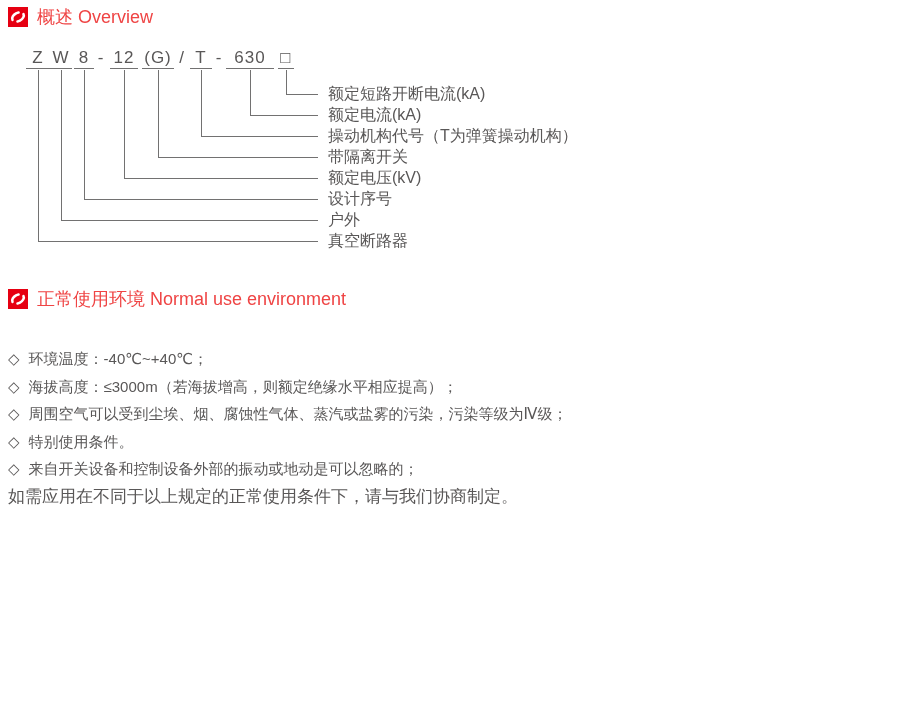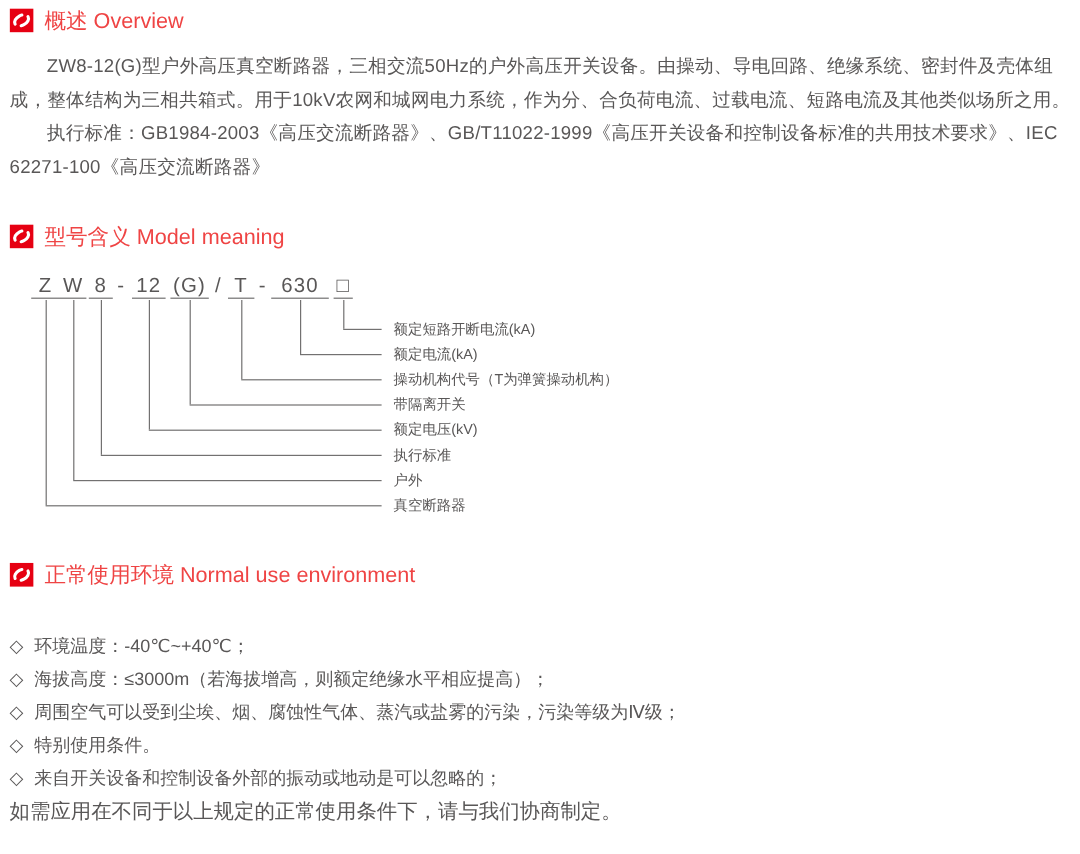--- a/index.html
+++ b/index.html
@@ -18,50 +18,39 @@
   .overview-text p { text-indent:2em; }
 
   .h2 { margin-top:31px; }
   .h3 { margin-top:28px; }
 
   .diagram { position:relative; height:212px; margin-top:18px; font-size:17px; color:#595757; }
   .tok { position:absolute; top:0; height:22px; line-height:22px; text-align:center; letter-spacing:1px; }
   .fld { border-bottom:1px solid #727171; }
   .vl { position:absolute; width:1px; background:#727171; }
   .hl { position:absolute; height:1px; background:#727171; }
-  .dlabel { position:absolute; left:320px; font-size:12px; line-height:20px; white-space:nowrap; }
+  .dlabel { position:absolute; left:320px; font-size:16px; line-height:20px; white-space:nowrap; }
 
   .env-list { margin-top:34px; font-size:15px; line-height:27.5px; }
   .env-item .bullet { margin-right:9px; }
   .env-note { font-size:17px; line-height:27.5px; }
 </style>
 </head>
 <body>
 
 <div class="page">
 
   <div class="sec-head">
     <svg class="mark" viewBox="0 0 20 20">
       <rect width="20" height="20" fill="#e60012"></rect>
       <ellipse cx="10" cy="10" rx="6.2" ry="4.1" transform="rotate(-28 10 10)" fill="none" stroke="#ffffff" stroke-width="2.6" stroke-dasharray="10.5 5.5" stroke-linecap="round"></ellipse>
     </svg>
     <span>概述 Overview</span>
   </div>
-  <div class="overview-text">
-    <p>ZW8-12(G)型户外高压真空断路器，三相交流50Hz的户外高压开关设备。由操动、导电回路、绝缘系统、密封件及壳体组成，整体结构为三相共箱式。用于10kV农网和城网电力系统，作为分、合负荷电流、过载电流、短路电流及其他类似场所之用。</p>
-    <p>执行标准：GB1984-2003《高压交流断路器》、GB/T11022-1999《高压开关设备和控制设备标准的共用技术要求》、IEC 62271-100《高压交流断路器》</p>
-  </div>
 
-  <div class="sec-head h2">
-    <svg class="mark" viewBox="0 0 20 20">
-      <rect width="20" height="20" fill="#e60012"></rect>
-      <ellipse cx="10" cy="10" rx="6.2" ry="4.1" transform="rotate(-28 10 10)" fill="none" stroke="#ffffff" stroke-width="2.6" stroke-dasharray="10.5 5.5" stroke-linecap="round"></ellipse>
-    </svg>
-    <span>型号含义 Model meaning</span>
-  </div>
 
   <div class="diagram">
 
     <span class="tok fld" style="left:18px;width:24px">Z</span>
     <span class="tok fld" style="left:42px;width:22px">W</span>
     <span class="tok fld" style="left:66px;width:20px">8</span>
     <span class="tok" style="left:86px;width:14px">-</span>
     <span class="tok fld" style="left:102px;width:28px">12</span>
     <span class="tok fld" style="left:134px;width:32px">(G)</span>
     <span class="tok" style="left:168px;width:12px">/</span>
@@ -86,21 +75,21 @@
     <i class="hl" style="top:131px;left:116px;width:194px"></i>
     <i class="hl" style="top:152px;left:76px;width:234px"></i>
     <i class="hl" style="top:173px;left:53px;width:257px"></i>
     <i class="hl" style="top:194px;left:30px;width:280px"></i>
 
     <span class="dlabel" style="top:37px">额定短路开断电流(kA)</span>
     <span class="dlabel" style="top:58px">额定电流(kA)</span>
     <span class="dlabel" style="top:79px">操动机构代号（T为弹簧操动机构）</span>
     <span class="dlabel" style="top:100px">带隔离开关</span>
     <span class="dlabel" style="top:121px">额定电压(kV)</span>
-    <span class="dlabel" style="top:142px">执行标准</span>
+    <span class="dlabel" style="top:142px">设计序号</span>
     <span class="dlabel" style="top:163px">户外</span>
     <span class="dlabel" style="top:184px">真空断路器</span>
   </div>
 
   <div class="sec-head h3">
     <svg class="mark" viewBox="0 0 20 20">
       <rect width="20" height="20" fill="#e60012"></rect>
       <ellipse cx="10" cy="10" rx="6.2" ry="4.1" transform="rotate(-28 10 10)" fill="none" stroke="#ffffff" stroke-width="2.6" stroke-dasharray="10.5 5.5" stroke-linecap="round"></ellipse>
     </svg>
     <span>正常使用环境 Normal use environment</span>

